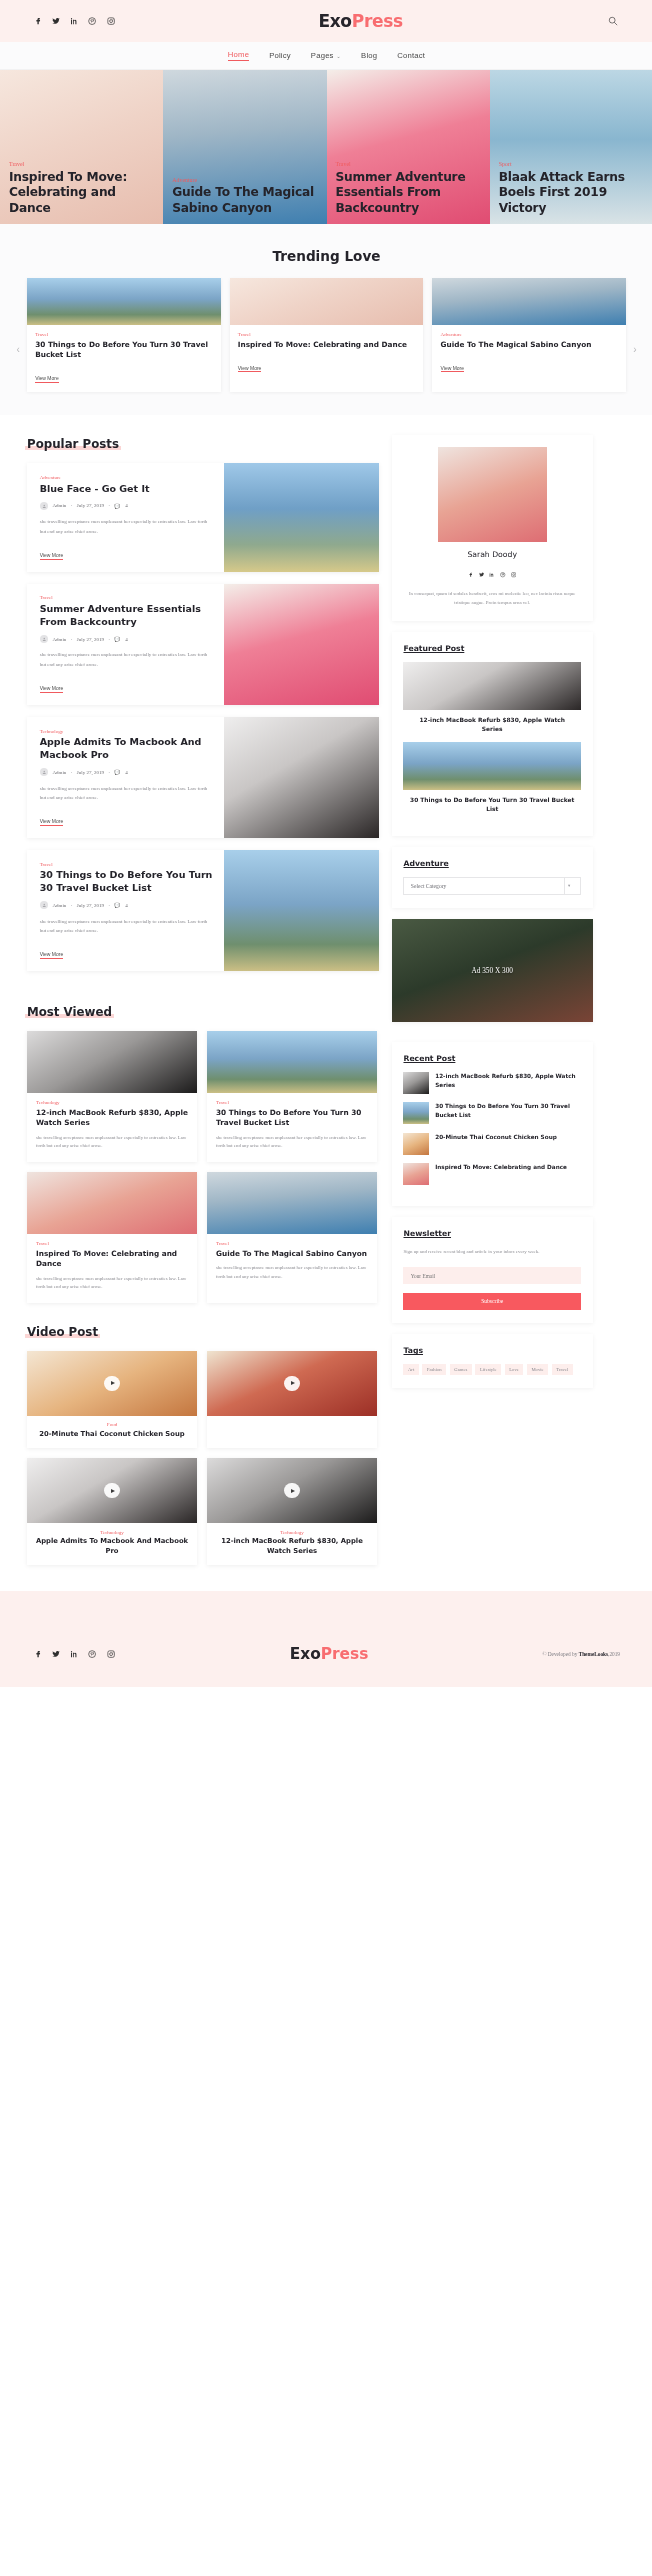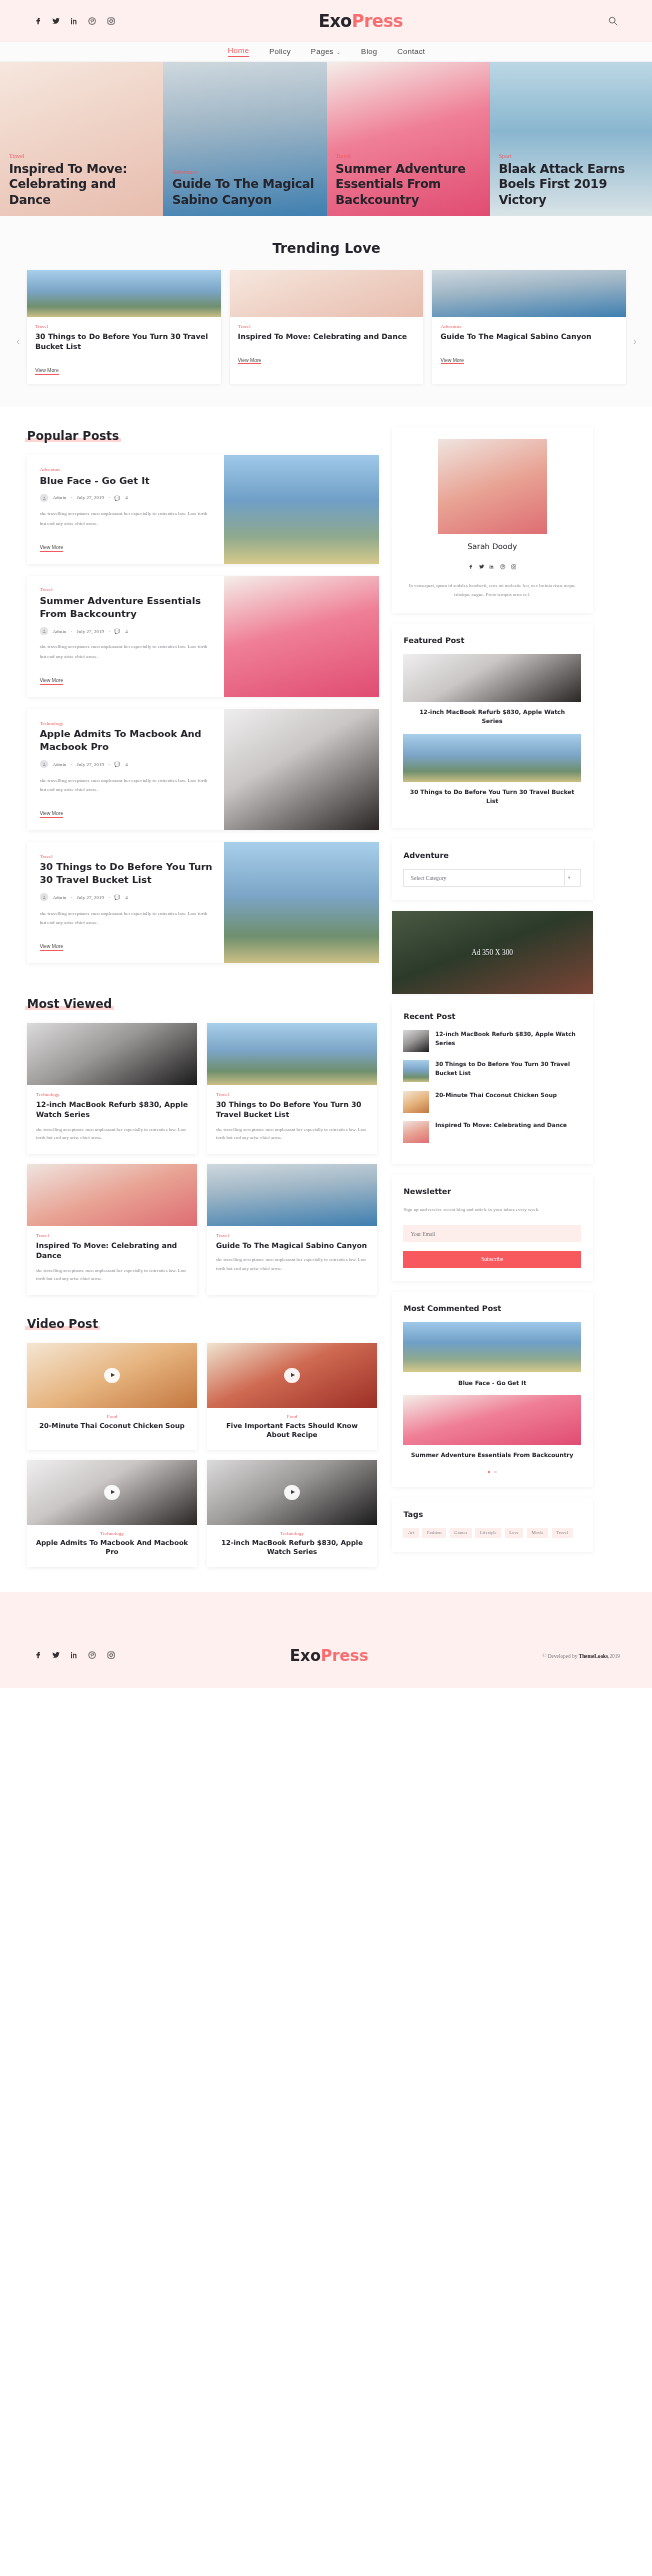--- a/index.html
+++ b/index.html
@@ -39,21 +39,21 @@
   .brand .b2 { color: #f86d70; }
   .search-btn {
     width: 14.5px; height: 14.5px; display:flex; align-items:center; justify-content:center;
     cursor: pointer;
   }
   .search-btn svg { width: 10px; height: 10px; stroke:#3a3a3a; fill:none; stroke-width:1.6; }
 
   
   .nav {
     background: #fbfbfc;
-    height: 20px;
+    height: 28px;
     display: flex; align-items: center; justify-content: center;
     gap: 20px;
     border-bottom: 0.9px solid #f2f2f3;
   }
   .nav a {
     font-size: 7.7px; color: #4a4a4a; text-decoration: none; cursor: pointer;
     letter-spacing: 0.2px;
     display:flex; align-items:center; gap:2.7px;
   }
   .nav a.active { color: #f05a5e; border-bottom: 1.3px solid #f05a5e; padding-bottom:0.9px;}
@@ -156,39 +156,39 @@
   .play {
     width:15.4px;height:15.4px;border-radius:50%;background:rgba(255,255,255,.92);
     display:flex;align-items:center;justify-content:center; position:relative; z-index:3; cursor:pointer;
   }
   .play:after{content:"";border-left:4.5px solid #3a3a3a;border-top:2.9px solid transparent;border-bottom:2.9px solid transparent;margin-left:1.8px;}
   .vid-card .body{padding:6.3px 8.2px 9px; text-align:center;}
   .vid-card h3{font-size:6.8px;font-weight:800;font-family:"DejaVu Sans",sans-serif;color:#24232a;line-height:1.4;cursor:pointer;}
 
   
   .widget { background:#fff; box-shadow:0 0.9px 4.5px rgba(0,0,0,.06); padding:11.8px 11.8px 13.6px; margin-bottom:11px; }
-  .w-title { font-size:7.7px; font-weight:800; font-family:"DejaVu Sans",sans-serif; color:#24232a; margin-bottom:9px;}
+  .w-title { font-size:7.7px; font-weight:800; font-family:"DejaVu Sans",sans-serif; color:#24232a; margin-bottom:9px;text-decoration:underline;}
   .author { text-align:center; }
   .author .photo { width:109px; height:95px; margin:0 auto 8.2px; position:relative; overflow:hidden;}
   .author .nm { font-size:7.7px; font-weight:400; font-family:"DejaVu Sans",sans-serif; color:#24232a; margin-bottom:5.4px;}
   .author .soc { display:flex; justify-content:center; gap:5.4px; margin-bottom:8.2px;}
   .author .soc svg{width:5.4px;height:5.4px;fill:#3a3a3a;}
   .author p { font-size:4.9px; line-height:1.9; color:#8c8c92; font-family:"Liberation Serif",serif;}
 
   .fp-item { margin-bottom:8.2px; }
   .fp-item .thumb { height:48px; position:relative; overflow:hidden; }
   .fp-item h4 { font-size:5.9px; font-weight:700; font-family:"DejaVu Sans",sans-serif; color:#24232a; text-align:center; line-height:1.5; padding:6.3px 5.4px 0; cursor:pointer;}
 
   .select {
     border:0.9px solid #e6e6e8; height:18px; display:flex; align-items:center; justify-content:space-between;
     padding:0 6.3px; font-size:5.6px; color:#6d6d73; font-family:"Liberation Serif",serif; cursor:pointer;
   }
   .select .sc { width:10px; height:16.3px; border-left:0.9px solid #e6e6e8; display:flex;align-items:center;justify-content:center; font-size:4.5px; color:#9a9aa0;}
 
-  .ad { position:relative; height:83px; overflow:hidden; margin-bottom:6px; box-shadow:0 0.9px 4.5px rgba(0,0,0,.06);}
+  .ad { position:relative; height:103px; overflow:hidden; margin-bottom:20px; box-shadow:0 0.9px 4.5px rgba(0,0,0,.06);}
   .ad .lbl { position:absolute; inset:0; display:flex;align-items:center;justify-content:center; color:#fff; font-size:7.3px; font-family:"Liberation Serif",serif; text-shadow:0 0.9px 1.8px rgba(0,0,0,.5);}
 
   .nl p { font-size:4.9px; line-height:1.85; color:#8c8c92; font-family:"Liberation Serif",serif; margin-bottom:8.2px;}
   .nl input { width:100%; height:17px; background:#fdeeec; border:none; padding:0 7.3px; font-size:5.3px; color:#a8a0a0; font-family:"Liberation Serif",serif; margin-bottom:6.3px;}
   .nl button { width:100%; height:17px; background:#f8595f; border:none; color:#fff; font-size:5.6px; font-family:"Liberation Serif",serif; cursor:pointer;}
 
   .rp-item { display:flex; gap:6.3px; align-items:flex-start; margin-bottom:8.2px; }
   .rp-item .th { width:25.4px; height:22px; flex:0 0 25.4px; position:relative; overflow:hidden;}
   .rp-item h4 { font-size:5.7px; font-weight:700; font-family:"DejaVu Sans",sans-serif; color:#24232a; line-height:1.55; cursor:pointer;}
 
@@ -482,24 +482,20 @@
               <div class="body">
                 <span class="cat-s">Food</span>
                 <h3>20-Minute Thai Coconut Chicken Soup</h3>
               </div>
             </div>
             <div class="vid-card">
               <div class="thumb">
                 <div class="img g-tomato"></div>
                 <span class="play"></span>
               </div>
-              <div class="body">
-                <span class="cat-s">Food</span>
-                <h3>Five Important Facts Should Know About Recipe</h3>
-              </div>
             </div>
             <div class="vid-card">
               <div class="thumb">
                 <div class="img g-laptop"></div>
                 <span class="play"></span>
               </div>
               <div class="body">
                 <span class="cat-s">Technology</span>
                 <h3>Apple Admits To Macbook And Macbook Pro</h3>
               </div>
@@ -610,41 +606,20 @@
           </div>
       </div>
 
       <div class="widget nl">
         <div class="w-title">Newsletter</div>
         <p>Sign up and receive recent blog and article in your inbox every week.</p>
         <input type="text" placeholder="Your Email" style="">
         <button>Subscribe</button>
       </div>
 
-      <div class="widget">
-        <div class="w-title">Most Commented Post</div>
-        <div id="mcList">
-            <div class="mc-item">
-              <div class="thumb">
-                <div class="img g-mount"></div>
-              </div>
-              <h4>Blue Face - Go Get It</h4>
-            </div>
-            <div class="mc-item">
-              <div class="thumb">
-                <div class="img g-smoothie"></div>
-              </div>
-              <h4>Summer Adventure Essentials From Backcountry</h4>
-            </div>
-          </div>
-        <div class="dots" id="mcDots">
-            <i class="on"></i>
-            <i class=""></i>
-          </div>
-      </div>
 
       <div class="widget">
         <div class="w-title">Tags</div>
         <div class="tags" id="tagList">
             <a>Art</a>
             <a>Fashion</a>
             <a>Games</a>
             <a>Lifestyle</a>
             <a>Love</a>
             <a>Movie</a>

